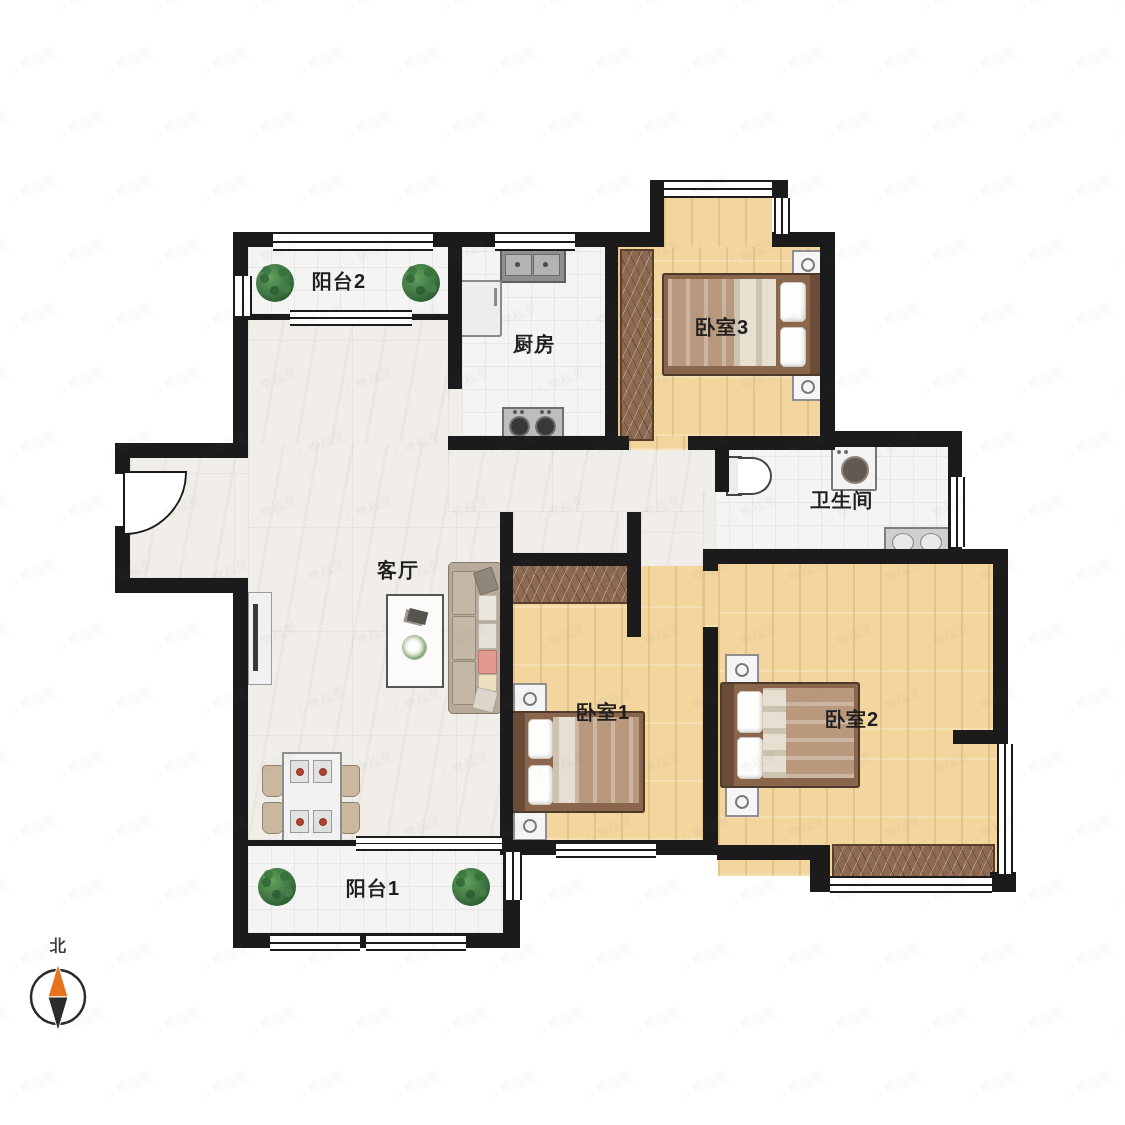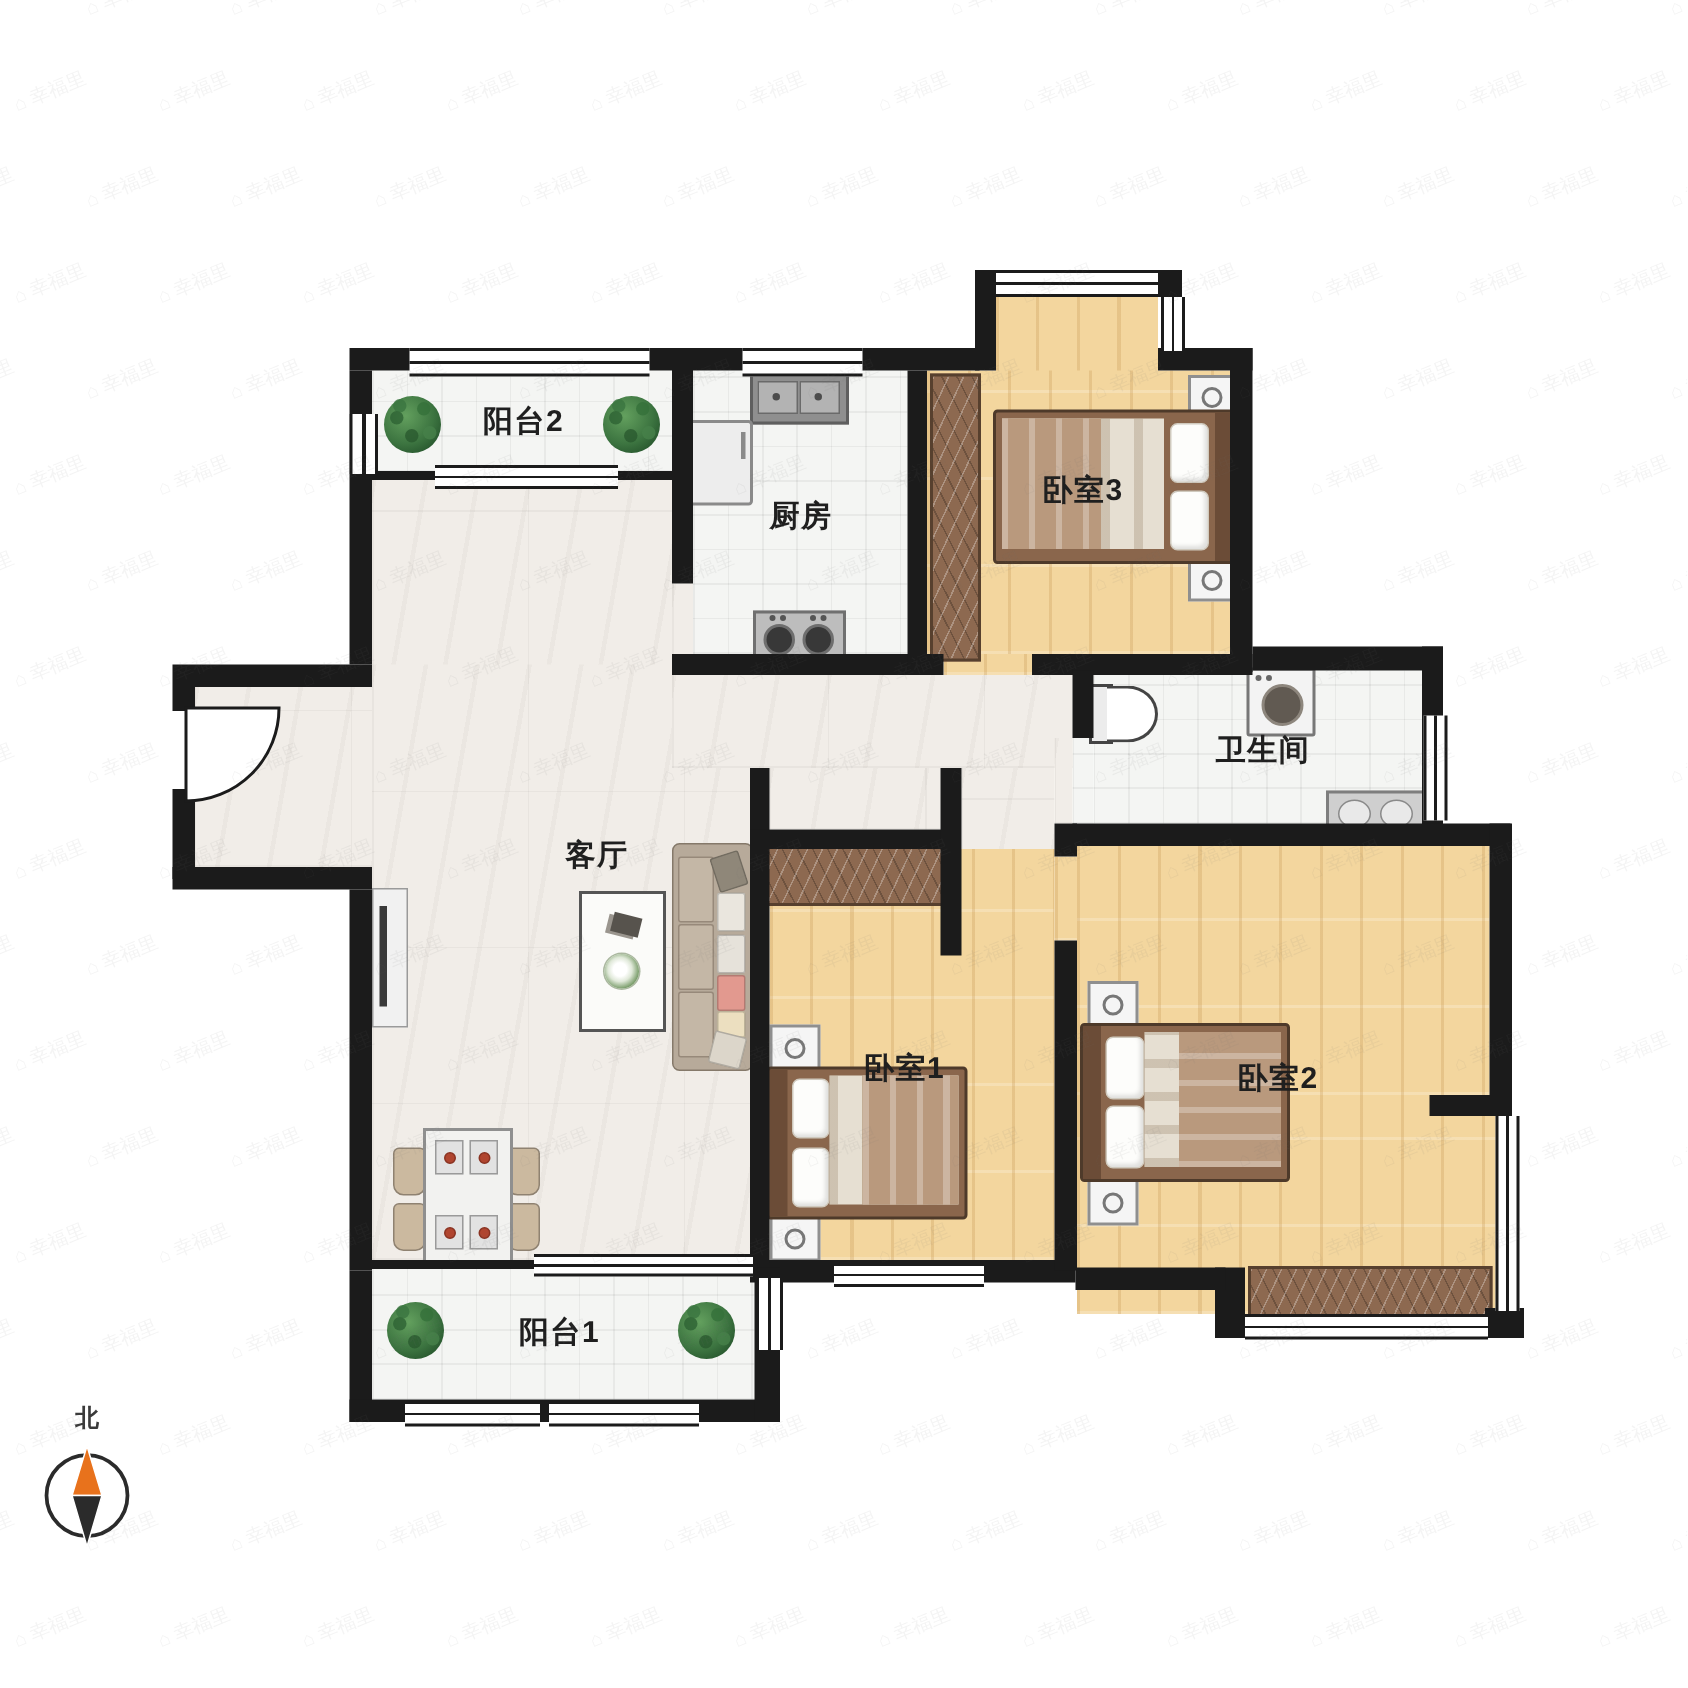--- a/index.html
+++ b/index.html
@@ -231,21 +231,21 @@
   <div class="abs win-h" style="left:356px;top:836px;width:146px;height:11px;"></div>
   <div class="abs win-h" style="left:270px;top:934px;width:90px;height:13px;"></div>
   <div class="abs win-h" style="left:366px;top:934px;width:100px;height:13px;"></div>
   <div class="abs win-v" style="left:504px;top:852px;width:14px;height:48px;"></div>
 
   <div class="abs" style="left:115px;top:474px;width:15px;height:52px;background:#fff;"></div>
   <svg class="abs" style="left:112px;top:462px;" width="88" height="78" viewBox="0 0 88 78">
     <path d="M 12 10 L 74 10 A 62 62 0 0 1 12 72 Z" fill="#ffffff" stroke="#1b1b1b" stroke-width="2"></path>
   </svg>
 
-  <div class="room-label" style="left:349px;top:281px;">阳台2</div>
+  <div class="room-label" style="left:339px;top:281px;">阳台2</div>
   <div class="room-label" style="left:534px;top:344px;">厨房</div>
   <div class="room-label" style="left:722px;top:327px;">卧室3</div>
   <div class="room-label" style="left:842px;top:500px;">卫生间</div>
   <div class="room-label" style="left:398px;top:570px;">客厅</div>
   <div class="room-label" style="left:603px;top:712px;">卧室1</div>
   <div class="room-label" style="left:852px;top:719px;">卧室2</div>
   <div class="room-label" style="left:373px;top:888px;">阳台1</div>
 
   <div class="abs" style="left:22px;top:938px;width:72px;height:100px;">
     <div style="position:absolute;left:36px;top:8px;transform:translate(-50%,-50%);font-size:16px;font-weight:bold;color:#3a3a3a;">北</div>

